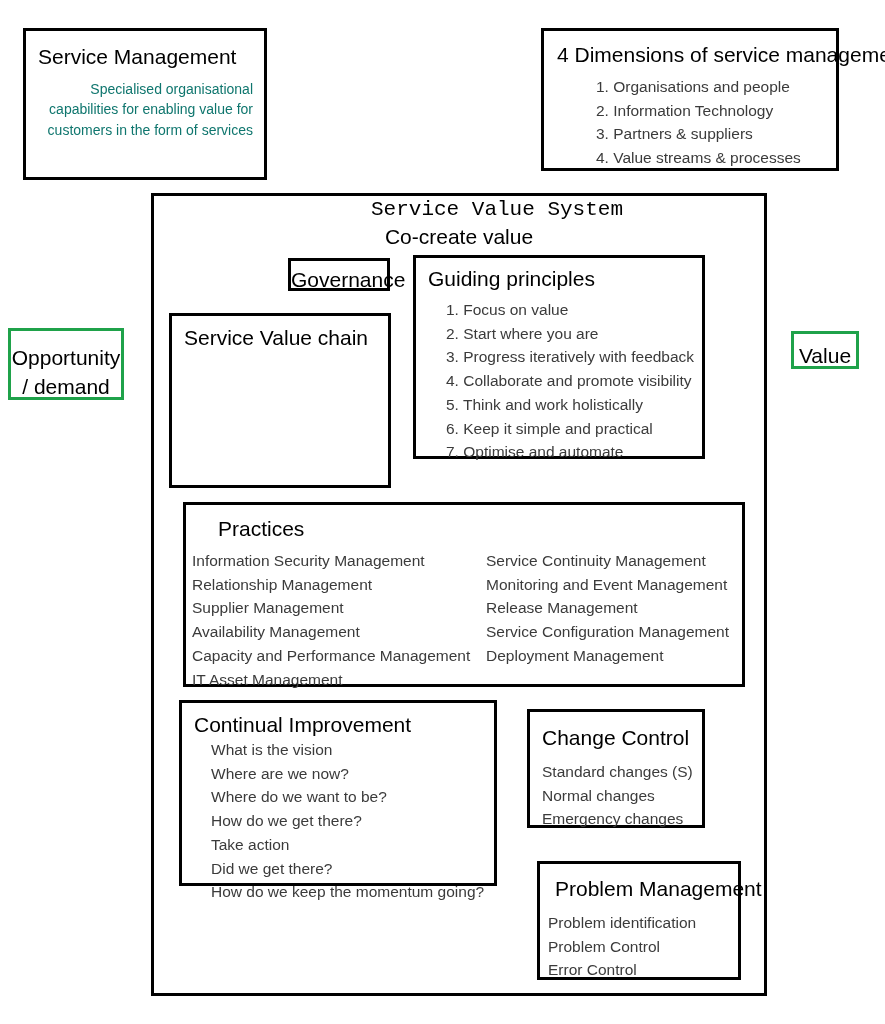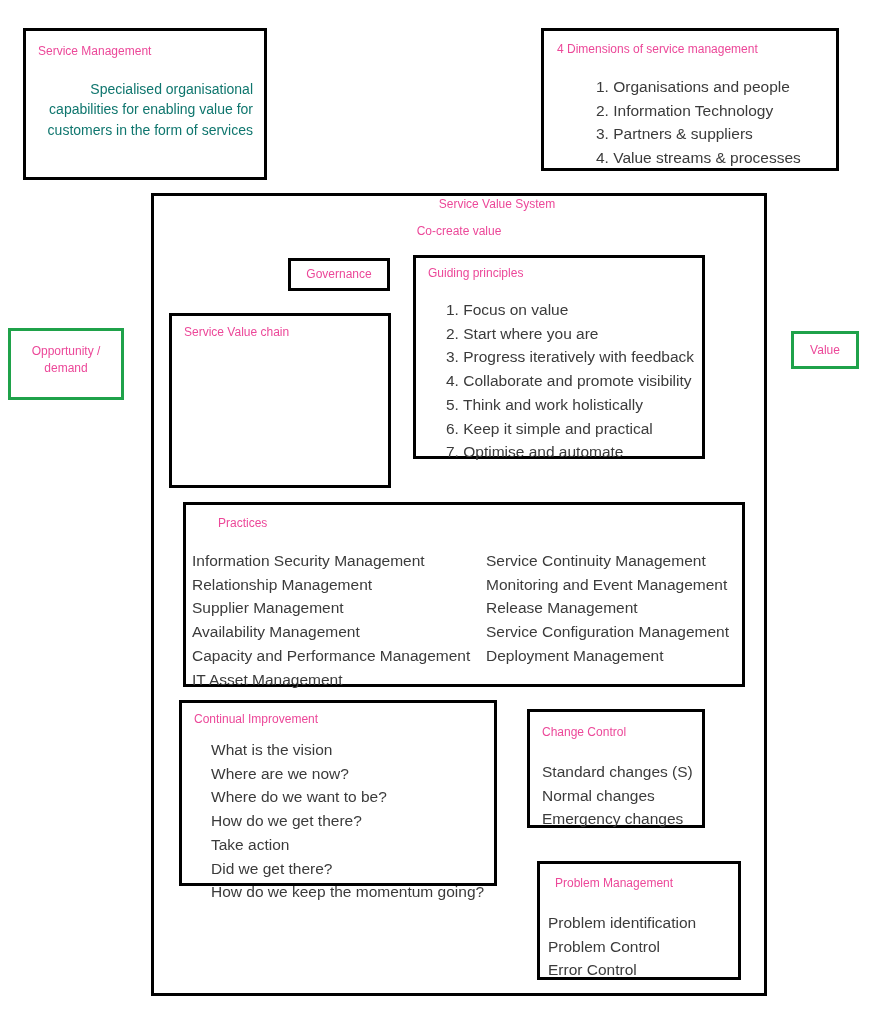--- a/index.html
+++ b/index.html
@@ -24,23 +24,23 @@
     box-sizing: border-box;
     background: #ffffff;
   }
   .black-box {
     border: 3px solid #000000;
   }
   .green-box {
     border: 3px solid #1FA24A;
   }
   .ttl {
-    font-size: 12px;
+    font-size: 21px;
     line-height: 1.35;
-    color: #ec4899;
+    color: #000000;
     white-space: nowrap;
   }
   .num-list {
     list-style: none;
     margin: 0;
     padding: 0;
   }
   .num-list li {
     font-size: 15.5px;
     line-height: 1.53;
@@ -83,21 +83,21 @@
   }
   #four-dimensions .num-list {
     position: absolute; left: 52px; top: 44px;
   }
 
   
   #service-value-system {
     left: 151px; top: 193px; width: 616px; height: 803px;
   }
   #svs-title {
-    position: absolute; left: 151px; top: 196px; width: 692px;
+    position: absolute; left: 151px; top: 196px; width: 692px; font-family: Liberation Mono, monospace;
   }
   #svs-cocreate {
     position: absolute; left: 151px; top: 223px; width: 616px;
   }
 
   
   #governance {
     left: 288px; top: 258px; width: 102px; height: 33px;
   }
   #governance .hd {

